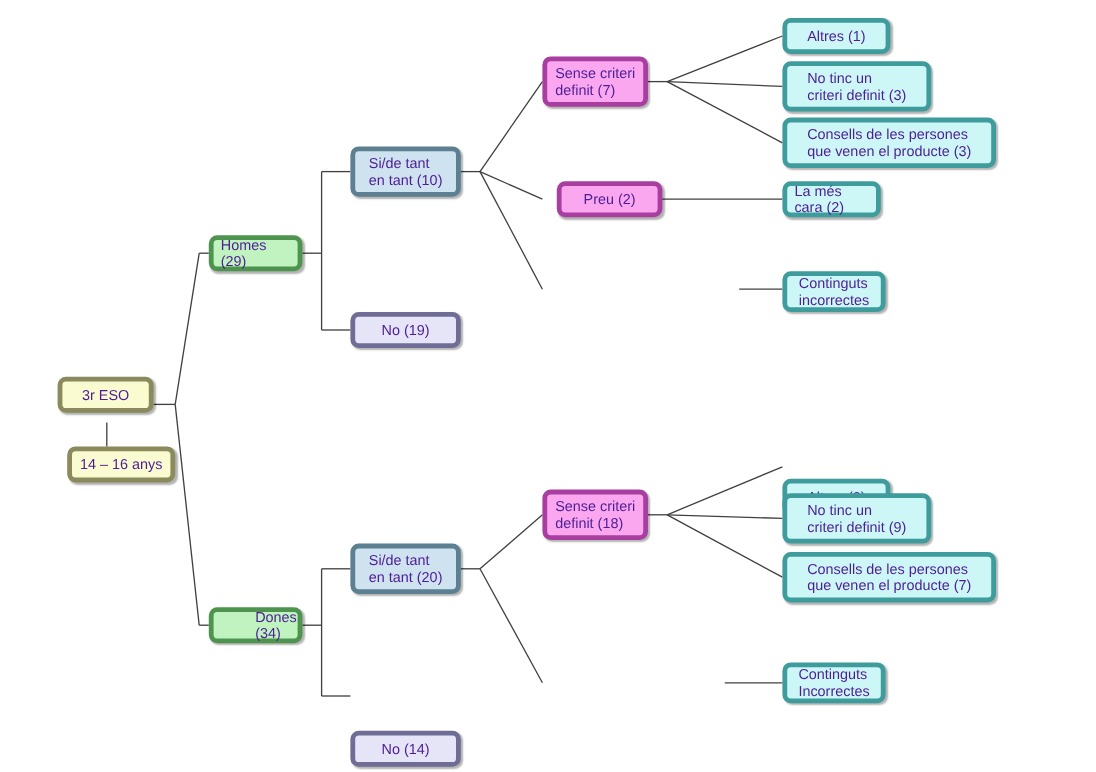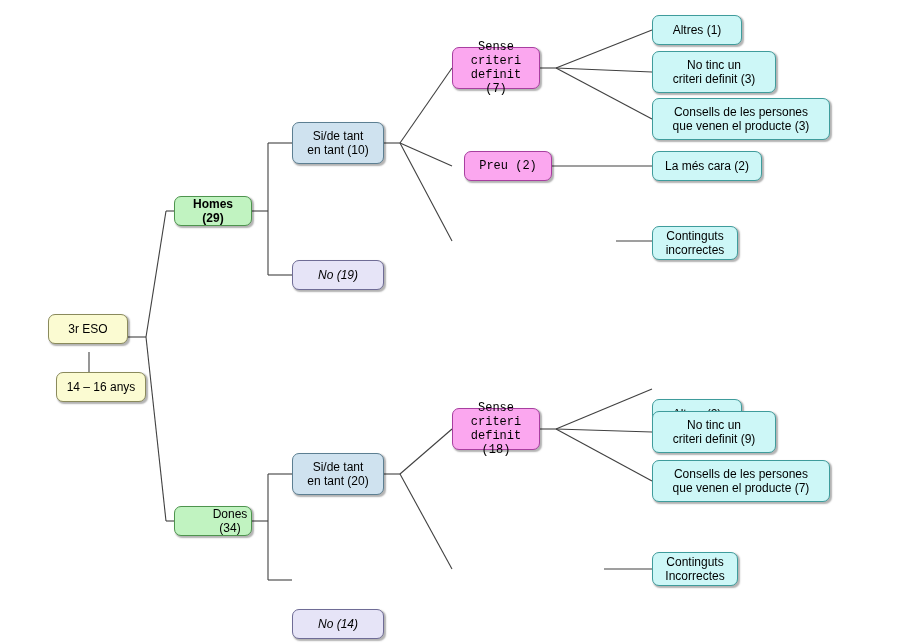--- a/index.html
+++ b/index.html
@@ -9,36 +9,36 @@
     background:#ffffff;
     font-family:"Liberation Sans", sans-serif;
     overflow:hidden;
   }
   #links{position:absolute;left:0;top:0;width:913px;height:643px;}
   #links line, #links path{stroke:#404040;stroke-width:1.1;fill:none;}
   .node{
     position:absolute;
     box-sizing:border-box;
     display:flex;align-items:center;justify-content:center;
-    text-align:center;
-    border:1px solid #ec4899;
+    text-align:left;
+    border:4px solid #ec4899;
     border-radius:7px;
-    color:#000000;
+    color:#4c1d95;
     font-size:12px;
     line-height:14px;
     padding:2px 6px;
     box-shadow:1.5px 1.5px 1.5px rgba(0,0,0,0.30);
     white-space:pre-line;
   }
   .n-root{background:#fbfbd2;border-color:#8a8a5c;}
   .n-age{background:#fbfbd2;border-color:#8a8a5c;}
   .n-green{background:#c1f3c1;border-color:#4e944e;}
   .n-blue{background:#cfe2ef;border-color:#5c7f92;}
-  .n-lav{background:#e6e4f7;border-color:#6f6c96;font-style:italic;}
-  .n-pink{background:#fba7ef;border-color:#a83fa0;font-family:Liberation Mono, monospace;}
+  .n-lav{background:#e6e4f7;border-color:#6f6c96;}
+  .n-pink{background:#fba7ef;border-color:#a83fa0;}
   .n-cyan{background:#cdf7f7;border-color:#3f9c9c;}
 </style>
 </head>
 <body>
 
 <div id="canvas">
 
   <svg id="links" viewBox="0 0 913 643">
 
     <line x1="89" y1="352" x2="89" y2="372"></line>
@@ -84,21 +84,21 @@
     <line x1="556" y1="429" x2="652" y2="432"></line>
     <line x1="556" y1="429" x2="652" y2="481"></line>
 
     <line x1="604" y1="569" x2="652" y2="569"></line>
   </svg>
 
   <div class="node n-root" style="left:48px;top:314px;width:80px;height:30px;">3r ESO</div>
 
   <div class="node n-age" style="left:56px;top:372px;width:90px;height:30px;">14 – 16 anys</div>
 
-  <div class="node n-green" style="left:174px;top:196px;width:78px;height:30px;font-weight:bold;">Homes (29)</div>
+  <div class="node n-green" style="left:174px;top:196px;width:78px;height:30px;">Homes (29)</div>
 
   <div class="node n-green" style="left:174px;top:506px;width:78px;height:30px;padding-left:40px;">Dones (34)</div>
 
   <div class="node n-blue" style="left:292px;top:122px;width:92px;height:42px;">Si/de tant
 en tant (10)</div>
 
   <div class="node n-lav" style="left:292px;top:260px;width:92px;height:30px;">No (19)</div>
 
   <div class="node n-blue" style="left:292px;top:453px;width:92px;height:42px;">Si/de tant
 en tant (20)</div>
@@ -112,21 +112,21 @@
 
 
   <div class="node n-cyan" style="left:652px;top:15px;width:90px;height:30px;">Altres (1)</div>
 
   <div class="node n-cyan" style="left:652px;top:51px;width:124px;height:42px;">No tinc un
 criteri definit (3)</div>
 
   <div class="node n-cyan" style="left:652px;top:98px;width:178px;height:42px;">Consells de les persones
 que venen el producte (3)</div>
 
-  <div class="node n-cyan" style="left:652px;top:151px;width:110px;height:30px;">La més cara (2)</div>
+  <div class="node n-cyan" style="left:652px;top:151px;width:82px;height:30px;">La més cara (2)</div>
 
   <div class="node n-cyan" style="left:652px;top:226px;width:86px;height:34px;">Continguts
 incorrectes</div>
 
   <div class="node n-pink" style="left:452px;top:408px;width:88px;height:42px;">Sense criteri
 definit (18)</div>
 
 
   <div class="node n-cyan" style="left:652px;top:374px;width:90px;height:30px;margin-top:25px;">Altres (2)</div>
 

